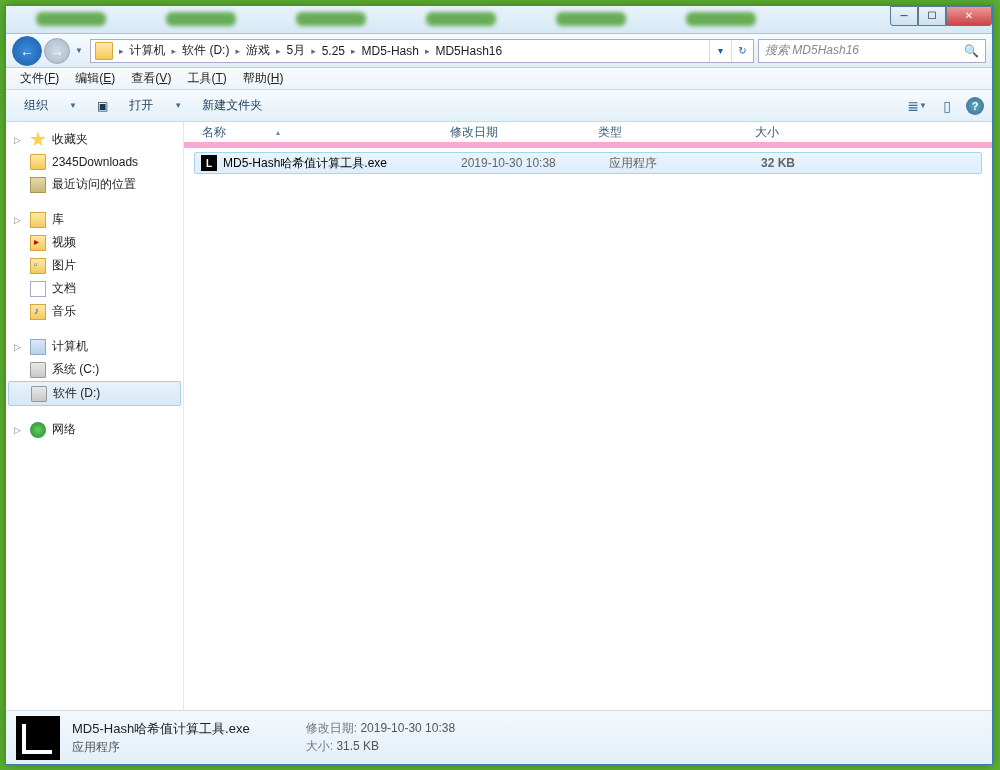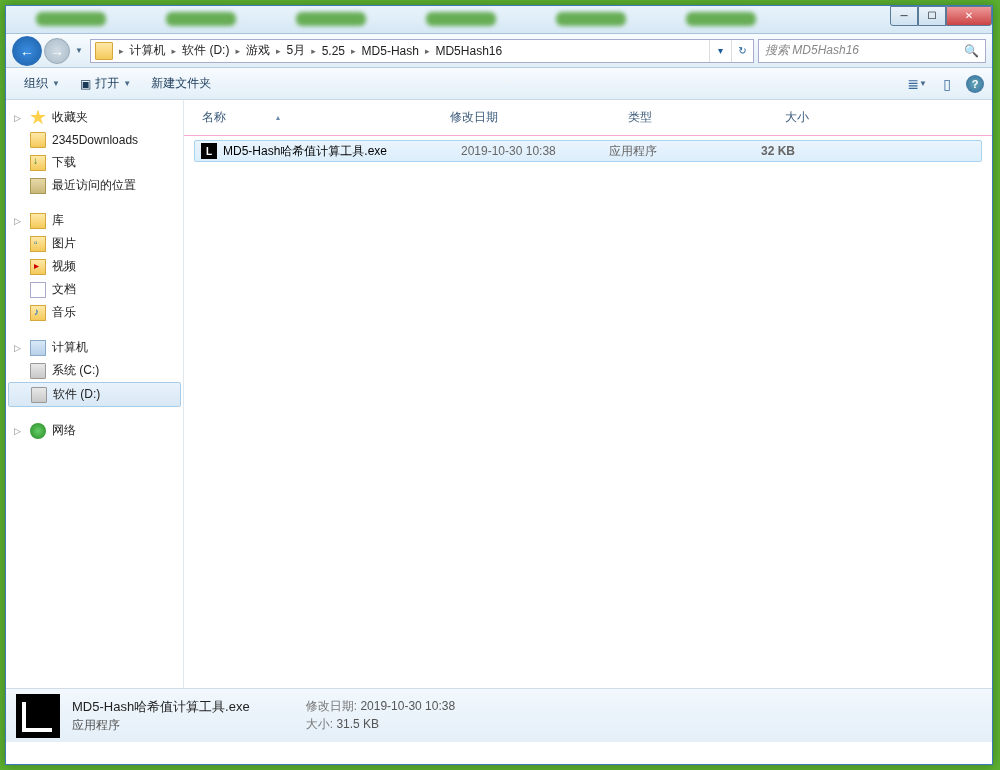--- a/index.html
+++ b/index.html
@@ -21,21 +21,21 @@
 .crumb { padding: 0 4px; height: 100%; display: flex; align-items: center; color: #222; }
 .crumb-sep { color: #666; font-size: 9px; padding: 0 2px; }
 .addr-right { margin-left: auto; display: flex; height: 100%; }
 .addr-btn { width: 22px; display: flex; align-items: center; justify-content: center; border-left: 1px solid #ddd; color: #1a5a9a; font-size: 10px; }
 .searchbox { width: 228px; height: 24px; background: #fff; border: 1px solid #aac; display: flex; align-items: center; padding: 0 6px; color: #888; font-style: italic; }
 .searchbox .mag { margin-left: auto; color: #4a6aaa; font-style: normal; }
 .menubar { height: 22px; background: linear-gradient(#f9fbfd, #eef4f9); border-bottom: 1px solid #d0dce5; display: flex; align-items: center; padding: 0 6px; }
 .menu-item { padding: 2px 8px; color: #222; }
 .menu-item u { text-decoration: underline; }
 .commandbar { height: 32px; background: linear-gradient(#f7fbfe, #e3eff8); border-bottom: 1px solid #c8d8e5; display: flex; align-items: center; padding: 0 8px; }
-.cmd-item { padding: 4px 10px; color: #1a3a5a; display: flex; align-items: center; gap: 4px; }
+.cmd-item { padding: 4px 10px; color: #1a3a5a; display: flex; align-items: center; gap: 21px; }
 .cmd-drop { font-size: 8px; color: #4a6a8a; }
 .cmd-right { margin-left: auto; display: flex; align-items: center; gap: 8px; }
 .cmd-icon { width: 22px; height: 22px; display: flex; align-items: center; justify-content: center; color: #3a6a9a; font-size: 14px; }
 .help-icon { width: 18px; height: 18px; border-radius: 50%; background: radial-gradient(#6ab, #369); color: #fff; display: flex; align-items: center; justify-content: center; font-size: 11px; font-weight: bold; }
 .body { display: flex; height: 588px; }
 .sidebar { width: 178px; background: #fff; border-right: 1px solid #e0e8ef; overflow: auto; padding: 6px 0; position: relative; }
 .side-group { margin-bottom: 12px; }
 .side-head { display: flex; align-items: center; padding: 3px 8px; gap: 6px; color: #222; }
 .side-item { display: flex; align-items: center; padding: 3px 8px 3px 24px; gap: 6px; color: #222; }
 .side-item.selected { background: linear-gradient(#e8f2fb, #d8e8f5); border: 1px solid #a8cce8; border-radius: 2px; margin: 0 2px; padding-left: 22px; }
@@ -49,25 +49,25 @@
 .ico-lib { background: linear-gradient(#ffe9a8, #f5c95a); border: 1px solid #d4a83a; position: relative; }
 .ico-vid::before { content: '▸'; position: absolute; left: 3px; top: 0; color: #c00; font-size: 10px; }
 .ico-img::before { content: '▫'; position: absolute; left: 3px; top: 0; color: #06a; font-size: 10px; }
 .ico-doc { background: #fff; border: 1px solid #aac; }
 .ico-mus::before { content: '♪'; position: absolute; left: 3px; top: 0; color: #06c; font-size: 10px; }
 .ico-pc { background: linear-gradient(#d8e8f8, #b8d0e8); border: 1px solid #8aaaca; }
 .ico-drive { background: linear-gradient(#e8e8e8, #c8c8c8); border: 1px solid #999; border-radius: 1px; }
 .ico-net { background: radial-gradient(#6c6, #282); border-radius: 50%; }
 .tri { color: #888; font-size: 9px; width: 10px; }
 .content { flex: 1; background: #fff; display: flex; flex-direction: column; }
-.columns { height: 36px; display: flex; align-items: center; border-bottom: 1px solid #f9a8d4; color: #3a5a7a; padding-left: 10px; }
+.columns { height: 26px; display: flex; align-items: center; border-bottom: 6px solid #f9a8d4; color: #3a5a7a; padding-left: 10px; }
 .col { padding: 0 8px; border-right: 1px solid transparent; }
 .col.name { width: 248px; display: flex; align-items: center; gap: 50px; }
 .col.date { width: 148px; font-family: Liberation Mono, monospace; }
-.col.type { width: 108px; margin-left: 30px; }
+.col.type { width: 108px; }
 .col.size { width: 90px; text-align: right; }
 .col .sort { font-size: 8px; color: #6a8aaa; }
 .filelist { flex: 1; padding: 4px 10px; }
 .file-row { height: 22px; display: flex; align-items: center; background: linear-gradient(#eaf4fc, #dceefc); border: 1px solid #a8d4f0; border-radius: 2px; padding: 0 6px; }
 .file-ico { width: 16px; height: 16px; background: #000; color: #fff; display: flex; align-items: center; justify-content: center; font-size: 10px; font-weight: bold; margin-right: 6px; }
 .fc-name { width: 238px; }
 .fc-date { width: 148px; color: #666; }
 .fc-type { width: 108px; color: #666; }
 .fc-size { width: 78px; text-align: right; color: #666; font-weight: bold; }
 .details { height: 54px; background: linear-gradient(#f2f8fd, #e4eff8); border-top: 1px solid #d0dce5; display: flex; align-items: center; padding: 4px 10px; gap: 12px; }
@@ -122,20 +122,27 @@
         <div class="addr-btn">▾</div>
         <div class="addr-btn">↻</div>
       </div>
     </div>
     <div class="searchbox">
       <span>搜索 MD5Hash16</span>
       <span class="mag">🔍</span>
     </div>
   </div>
 
+  <div class="menubar">
+    <div class="menu-item"><span>文件</span>(<u>F</u>)</div>
+    <div class="menu-item"><span>编辑</span>(<u>E</u>)</div>
+    <div class="menu-item"><span>查看</span>(<u>V</u>)</div>
+    <div class="menu-item"><span>工具</span>(<u>T</u>)</div>
+    <div class="menu-item"><span>帮助</span>(<u>H</u>)</div>
+  </div>
 
   <div class="commandbar">
     <div class="cmd-item">
         <span>组织</span> 
         <span class="cmd-drop">▼</span>
       </div>
     <div class="cmd-item">▣ <span>打开</span> <span class="cmd-drop">▼</span></div>
     <div class="cmd-item">新建文件夹</div>
     <div class="cmd-right">
       <div class="cmd-icon">≣ <span class="cmd-drop">▼</span></div>
@@ -150,41 +157,37 @@
         <div class="side-head">
             <span class="tri">▷</span>
             <span class="ico ico-fav"></span>
             <span>收藏夹</span>
           </div>
         <div class="side-item">
             <span class="ico ico-folder"></span>
             <span>2345Downloads</span>
           </div>
         <div class="side-item">
-            <span class="ico ico-down"></span>
-            <span>下载</span>
-          </div>
-        <div class="side-item">
             <span class="ico ico-recent"></span>
             <span>最近访问的位置</span>
           </div>
       </div>
       <div class="side-group">
         <div class="side-head">
             <span class="tri">▷</span>
             <span class="ico ico-lib"></span>
             <span>库</span>
           </div>
         <div class="side-item">
+            <span class="ico ico-lib ico-vid"></span>
+            <span>视频</span>
+          </div>
+        <div class="side-item">
             <span class="ico ico-lib ico-img"></span>
             <span>图片</span>
-          </div>
-        <div class="side-item">
-            <span class="ico ico-lib ico-vid"></span>
-            <span>视频</span>
           </div>
         <div class="side-item">
             <span class="ico ico-doc"></span>
             <span>文档</span>
           </div>
         <div class="side-item">
             <span class="ico ico-lib ico-mus"></span>
             <span>音乐</span>
           </div>
       </div>

